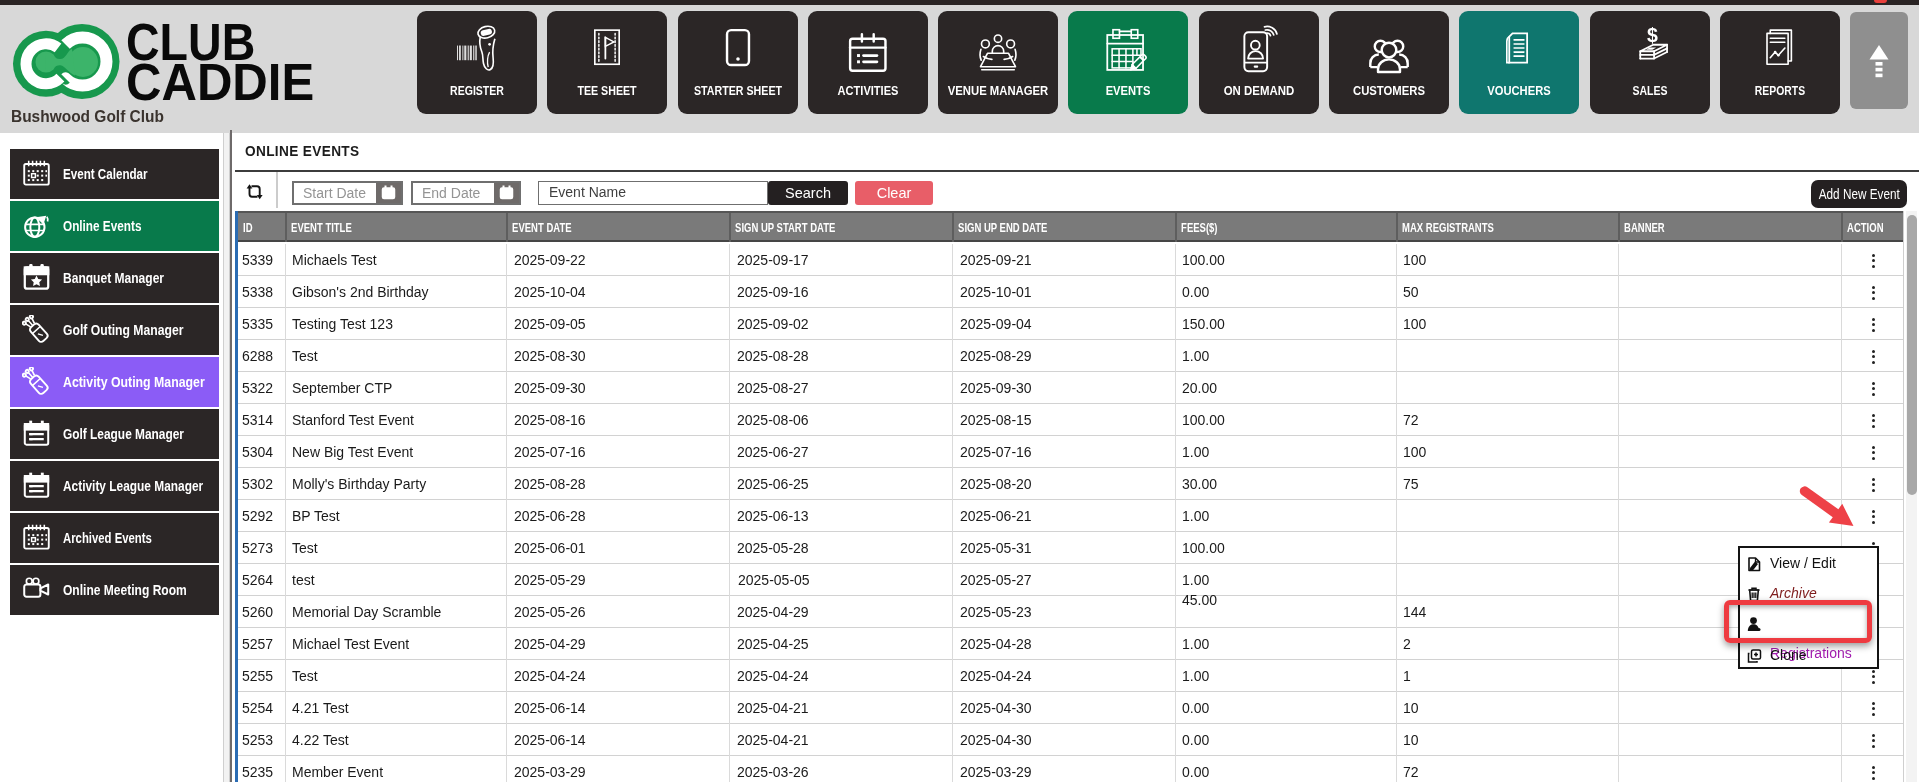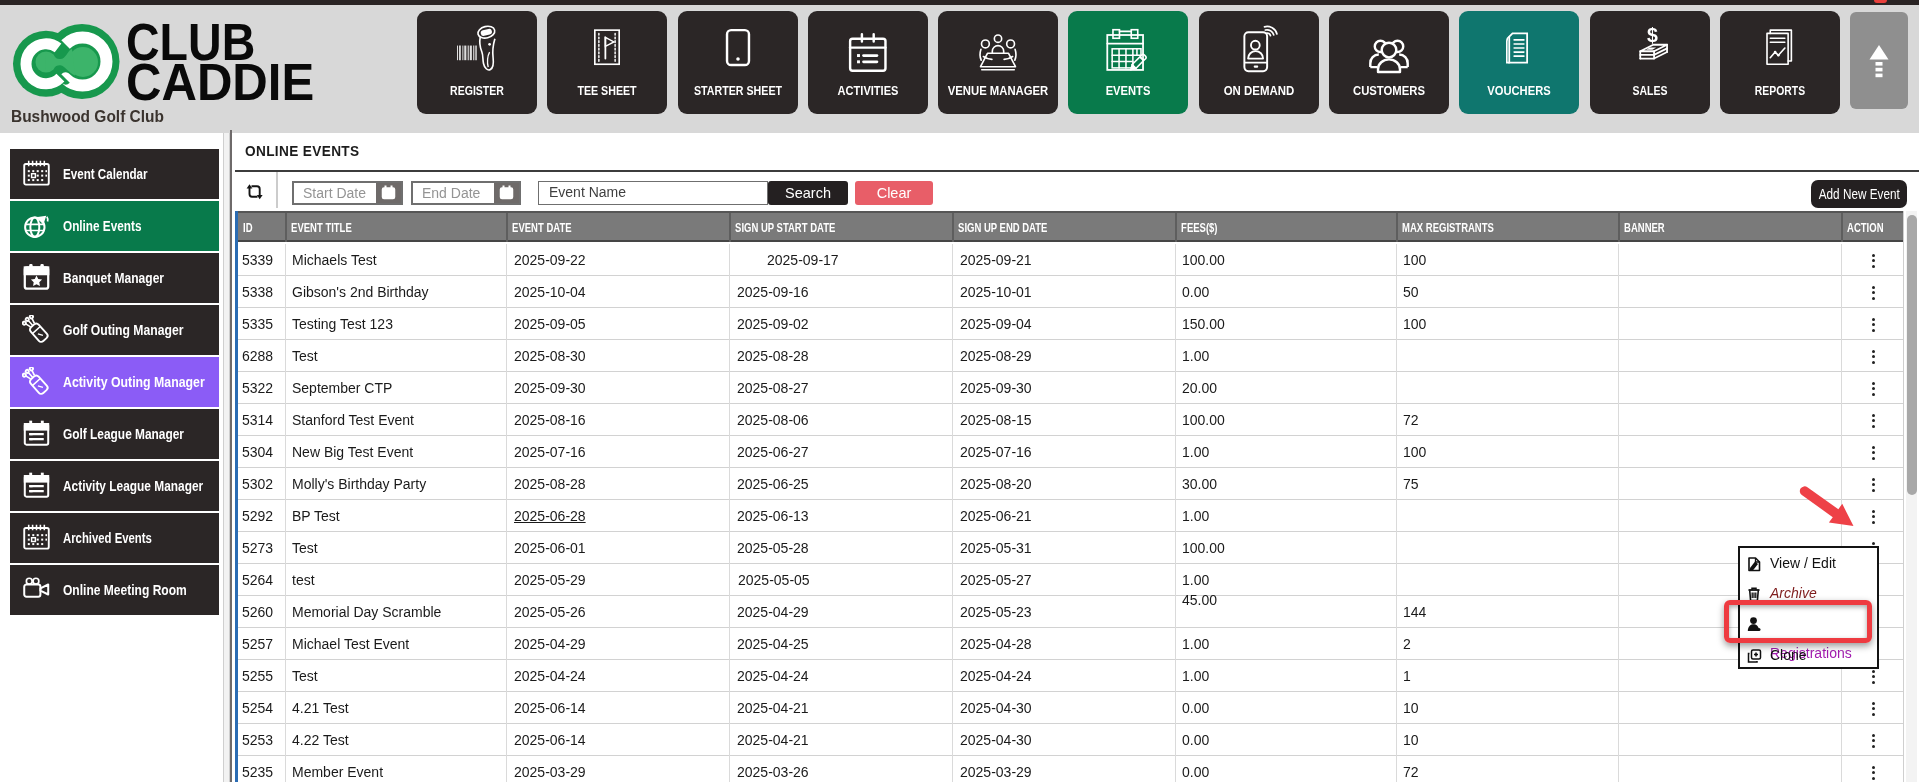--- a/index.html
+++ b/index.html
@@ -424,21 +424,21 @@
 <div class="hcell" style="left:507px;top:211px;width:222px;">EVENT DATE</div>
 <div class="hcell" style="left:730px;top:211px;width:222px;">SIGN UP START DATE</div>
 <div class="hcell" style="left:953px;top:211px;width:222px;">SIGN UP END DATE</div>
 <div class="hcell" style="left:1176px;top:211px;width:220px;">FEES($)</div>
 <div class="hcell" style="left:1397px;top:211px;width:221px;">MAX REGISTRANTS</div>
 <div class="hcell" style="left:1619px;top:211px;width:222px;">BANNER</div>
 <div class="hcell" style="left:1842px;top:211px;width:61px;">ACTION</div>
 <div class="cell" style="left:242px;top:244px;">5339</div>
 <div class="cell" style="left:292px;top:244px;">Michaels Test</div>
 <div class="cell" style="left:514px;top:244px;">2025-09-22</div>
-<div class="cell" style="left:767px;top:244px;">2025-09-17</div>
+<div class="cell" style="left:737px;top:244px;">2025-09-17</div>
 <div class="cell" style="left:960px;top:244px;">2025-09-21</div>
 <div class="cell" style="left:1182px;top:244px;">100.00</div>
 <div class="cell" style="left:1403px;top:244px;">100</div>
 <div class="dots" style="left:1872px;top:253.5px;">
     <span></span>
     <span></span>
     <span></span>
   </div>
 <div class="abs" style="left:237.5px;top:275px;width:1665.5px;height:1px;background:#d2d2d2;"></div>
 <div class="cell" style="left:242px;top:276px;">5338</div>
@@ -525,21 +525,21 @@
 <div class="cell" style="left:1182px;top:468px;">30.00</div>
 <div class="cell" style="left:1403px;top:468px;">75</div>
 <div class="dots" style="left:1872px;top:477.5px;">
     <span></span>
     <span></span>
     <span></span>
   </div>
 <div class="abs" style="left:237.5px;top:499px;width:1665.5px;height:1px;background:#d2d2d2;"></div>
 <div class="cell" style="left:242px;top:500px;">5292</div>
 <div class="cell" style="left:292px;top:500px;">BP Test</div>
-<div class="cell" style="left:514px;top:500px;text-decoration:underline;">2025-06-28</div>
+<div class="cell" style="left:514px;top:500px;">2025-06-28</div>
 <div class="cell" style="left:737px;top:500px;">2025-06-13</div>
 <div class="cell" style="left:960px;top:500px;">2025-06-21</div>
 <div class="cell" style="left:1182px;top:500px;">1.00</div>
 <div class="dots" style="left:1872px;top:509.5px;">
     <span></span>
     <span></span>
     <span></span>
   </div>
 <div class="abs" style="left:237.5px;top:531px;width:1665.5px;height:1px;background:#d2d2d2;"></div>
 <div class="cell" style="left:242px;top:532px;">5273</div>

